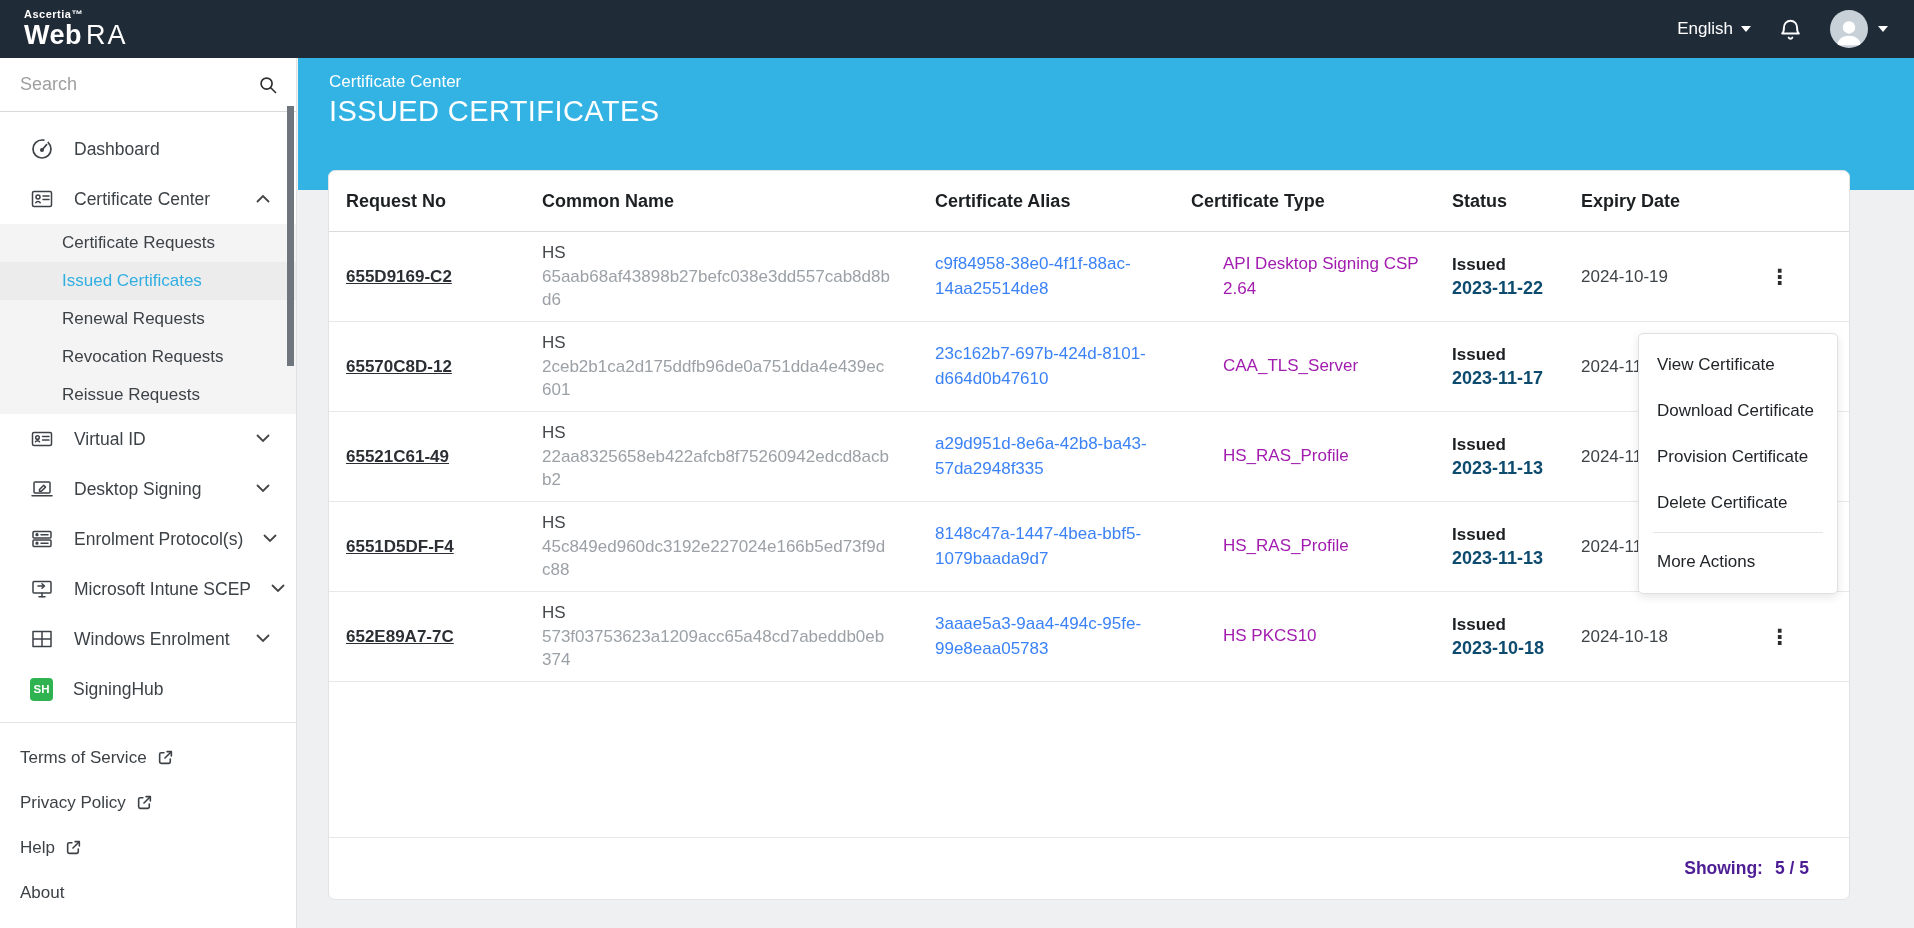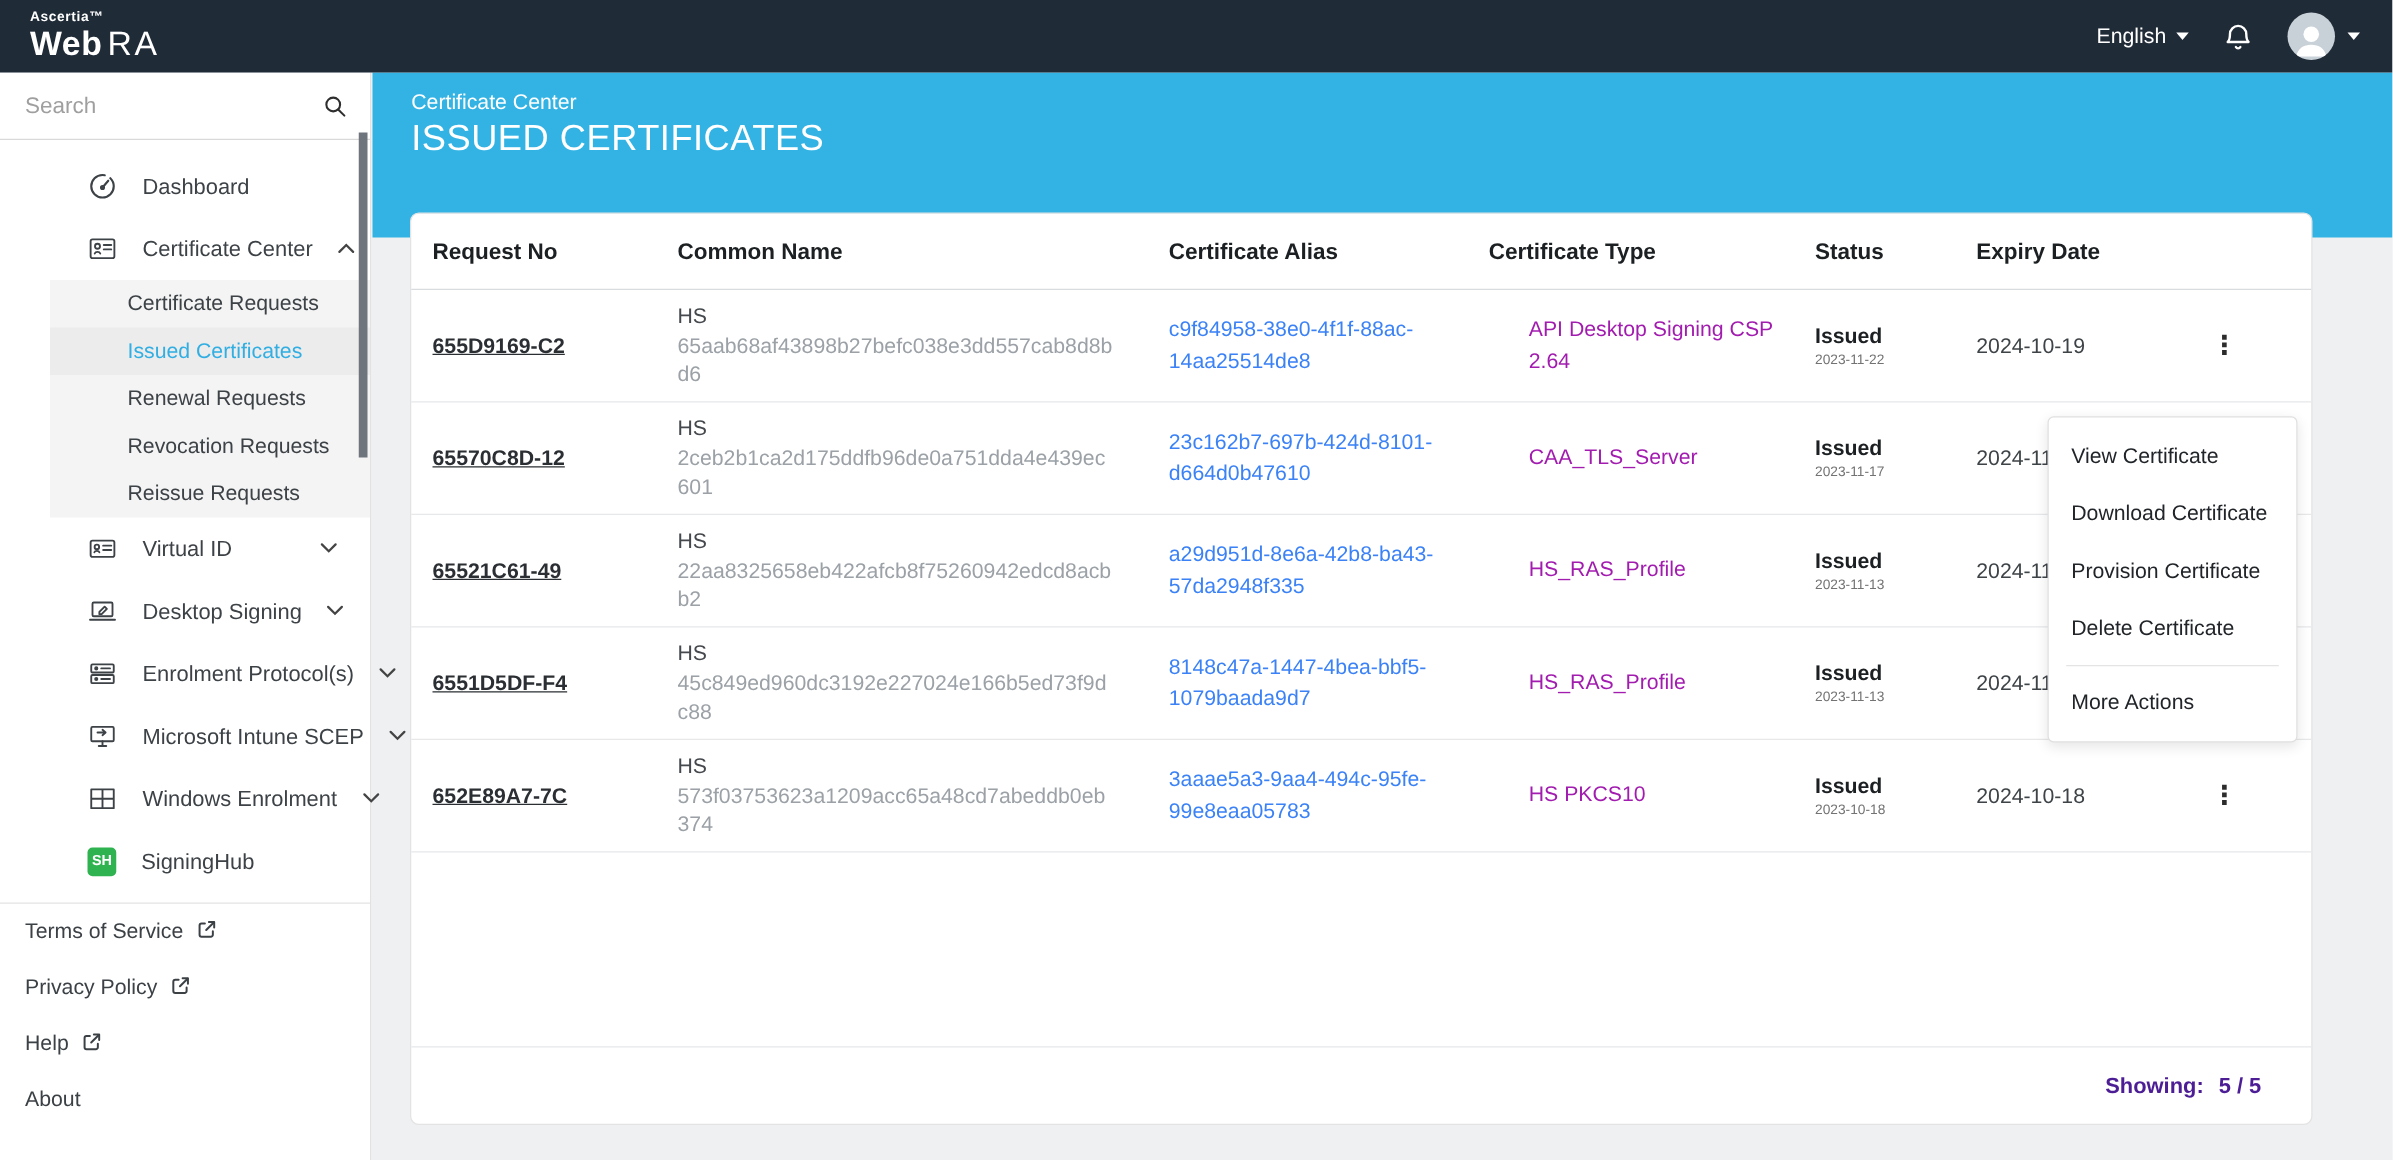--- a/index.html
+++ b/index.html
@@ -19,33 +19,33 @@
   .bell { width:27px; height:27px; color:#fff; cursor:pointer; }
   .avatar-wrap { display:flex; align-items:center; gap:10px; cursor:pointer; }
   .avatar { width:38px; height:38px; border-radius:50%; background:#c9d1d8; overflow:hidden; display:flex; align-items:flex-end; justify-content:center; }
 
   
   .sidebar { position:absolute; left:0; top:58px; width:297px; height:870px; background:#fff; border-right:1px solid #e2e2e2; z-index:30; }
   .side-search { height:54px; border-bottom:1px solid #d9d9d9; display:flex; align-items:center; padding:0 18px 0 20px; gap:2px; }
   .side-search input { flex:1; border:none; outline:none; font-size:18px; color:#444; font-family:inherit; }
   .side-search input::placeholder { color:#9f9f9f; }
   .side-search .mag { width:20px; height:20px; color:#2e2e2e; flex:none; cursor:pointer; }
-  .nav { padding-top:12px;padding-left:40px; }
+  .nav { padding-top:12px; }
   .nav-item { height:50px; display:flex; align-items:center; padding:0 26px 0 30px; gap:20px; color:#3d4247; font-size:17.5px; cursor:pointer; }
   .nav-item .nav-icon { width:24px; height:24px; color:#3d4247; flex:none; }
   .nav-item .nav-label { flex:1; white-space:nowrap; }
   .chev { width:14px; height:10px; color:#444; flex:none; }
   .chev svg { display:block; }
   .submenu { background:#f4f4f4; }
   .submenu-item { height:38px; display:flex; align-items:center; padding-left:62px; font-size:17px; color:#3d4247; cursor:pointer; }
   .submenu-item.selected { background:#ececec; color:#31aee2; }
   .sh-badge { width:23px; height:23px; background:#2fb350; color:#fff; font-size:11.5px; font-weight:bold; border-radius:4px; display:flex; align-items:center; justify-content:center; flex:none; }
   .side-divider { border-top:1px solid #e4e4e4; margin-top:8px; }
   .side-footer { padding-top:12px; }
-  .side-flink { height:45px; display:flex; padding-left:20px; gap:10px; font-size:17px; color:#3c4146; cursor:pointer; }
+  .side-flink { height:45px; display:flex; align-items:center; padding-left:20px; gap:10px; font-size:17px; color:#3c4146; cursor:pointer; }
   .ext-ico { width:17px; height:17px; color:#3c4146; }
   .side-scrollthumb { position:absolute; right:2px; top:48px; width:7px; height:260px; background:#6f757c; border-radius:0px; }
 
   
   .banner { position:absolute; left:298px; top:58px; width:1616px; height:132px; background:#33b3e4; z-index:10; }
   .banner-titles { position:absolute; left:31px; top:14px; color:#fff; }
   .banner-crumb { font-size:17px; font-weight:400; margin-bottom:3px; }
   .banner-title { font-size:29px; letter-spacing:.4px; font-weight:400; }
   .banner-search { position:absolute; left:830px; top:34px; width:740px; height:45px; border:1px solid #fff; border-radius:6px; display:flex; align-items:center; padding:0 18px; gap:12px; }
   .banner-search input { flex:1; background:transparent; border:none; outline:none; color:#fff; font-size:18px; font-weight:bold; font-family:inherit; }
@@ -58,21 +58,21 @@
   .tgrid { display:grid; grid-template-columns:196px 393px 256px 261px 129px 180px 1fr; padding-left:17px; align-items:center; }
   .thead { height:61px; border-bottom:1px solid #d9dcdf; font-weight:bold; font-size:18px; color:#1c2022; }
   .trow { height:90px; border-bottom:1px solid #e6e8ea; font-size:17px; }
   .req-link { font-weight:bold; color:#2b2f33; text-decoration:underline; cursor:pointer; display:inline-block; }
   .cn { line-height:1.4; }
   .cn .pfx { color:#45494e; }
   .cn .hash { color:#9ba1a6; white-space:pre-line; }
   .alias { color:#3b82f6; white-space:pre-line; line-height:1.45; }
   .ctype { color:#a21caf; white-space:pre-line; line-height:1.45;margin-left:32px; }
   .status .st { font-weight:bold; color:#1c2022; margin-bottom:3px; }
-  .status .sd { color:#737373; font-size:11px; }
+  .status .sd { color:#0c4a6e; font-size:18px;font-weight:bold; }
   .expiry { color:#3e4347; }
   .actions { display:flex; justify-content:flex-end; padding-right:52px; }
   .kebab { font-size:21px; font-weight:bold; color:#2c2c2c; line-height:1; cursor:pointer; letter-spacing:0; padding:4px 8px; }
   .card-footer { position:absolute; left:0; bottom:0; width:100%; height:62px; border-top:1px solid #e6e8ea; display:flex; align-items:center; justify-content:flex-end; padding-right:40px; gap:12px; font-size:17.5px; font-weight:bold; color:#4c1d95; }
 
   
   .ctx-menu { position:absolute; left:1638px; top:333px; width:200px; background:#fff; border:1px solid #e0e0e0; border-radius:5px; box-shadow:0 3px 10px rgba(0,0,0,.10); z-index:50; padding:8px 0; }
   .ctx-item { height:46px; display:flex; align-items:center; padding-left:18px; font-size:17px; color:#212529; cursor:pointer; }
   .ctx-divider { border-top:1px solid #e4e4e4; margin:6px 14px; }
 </style>

